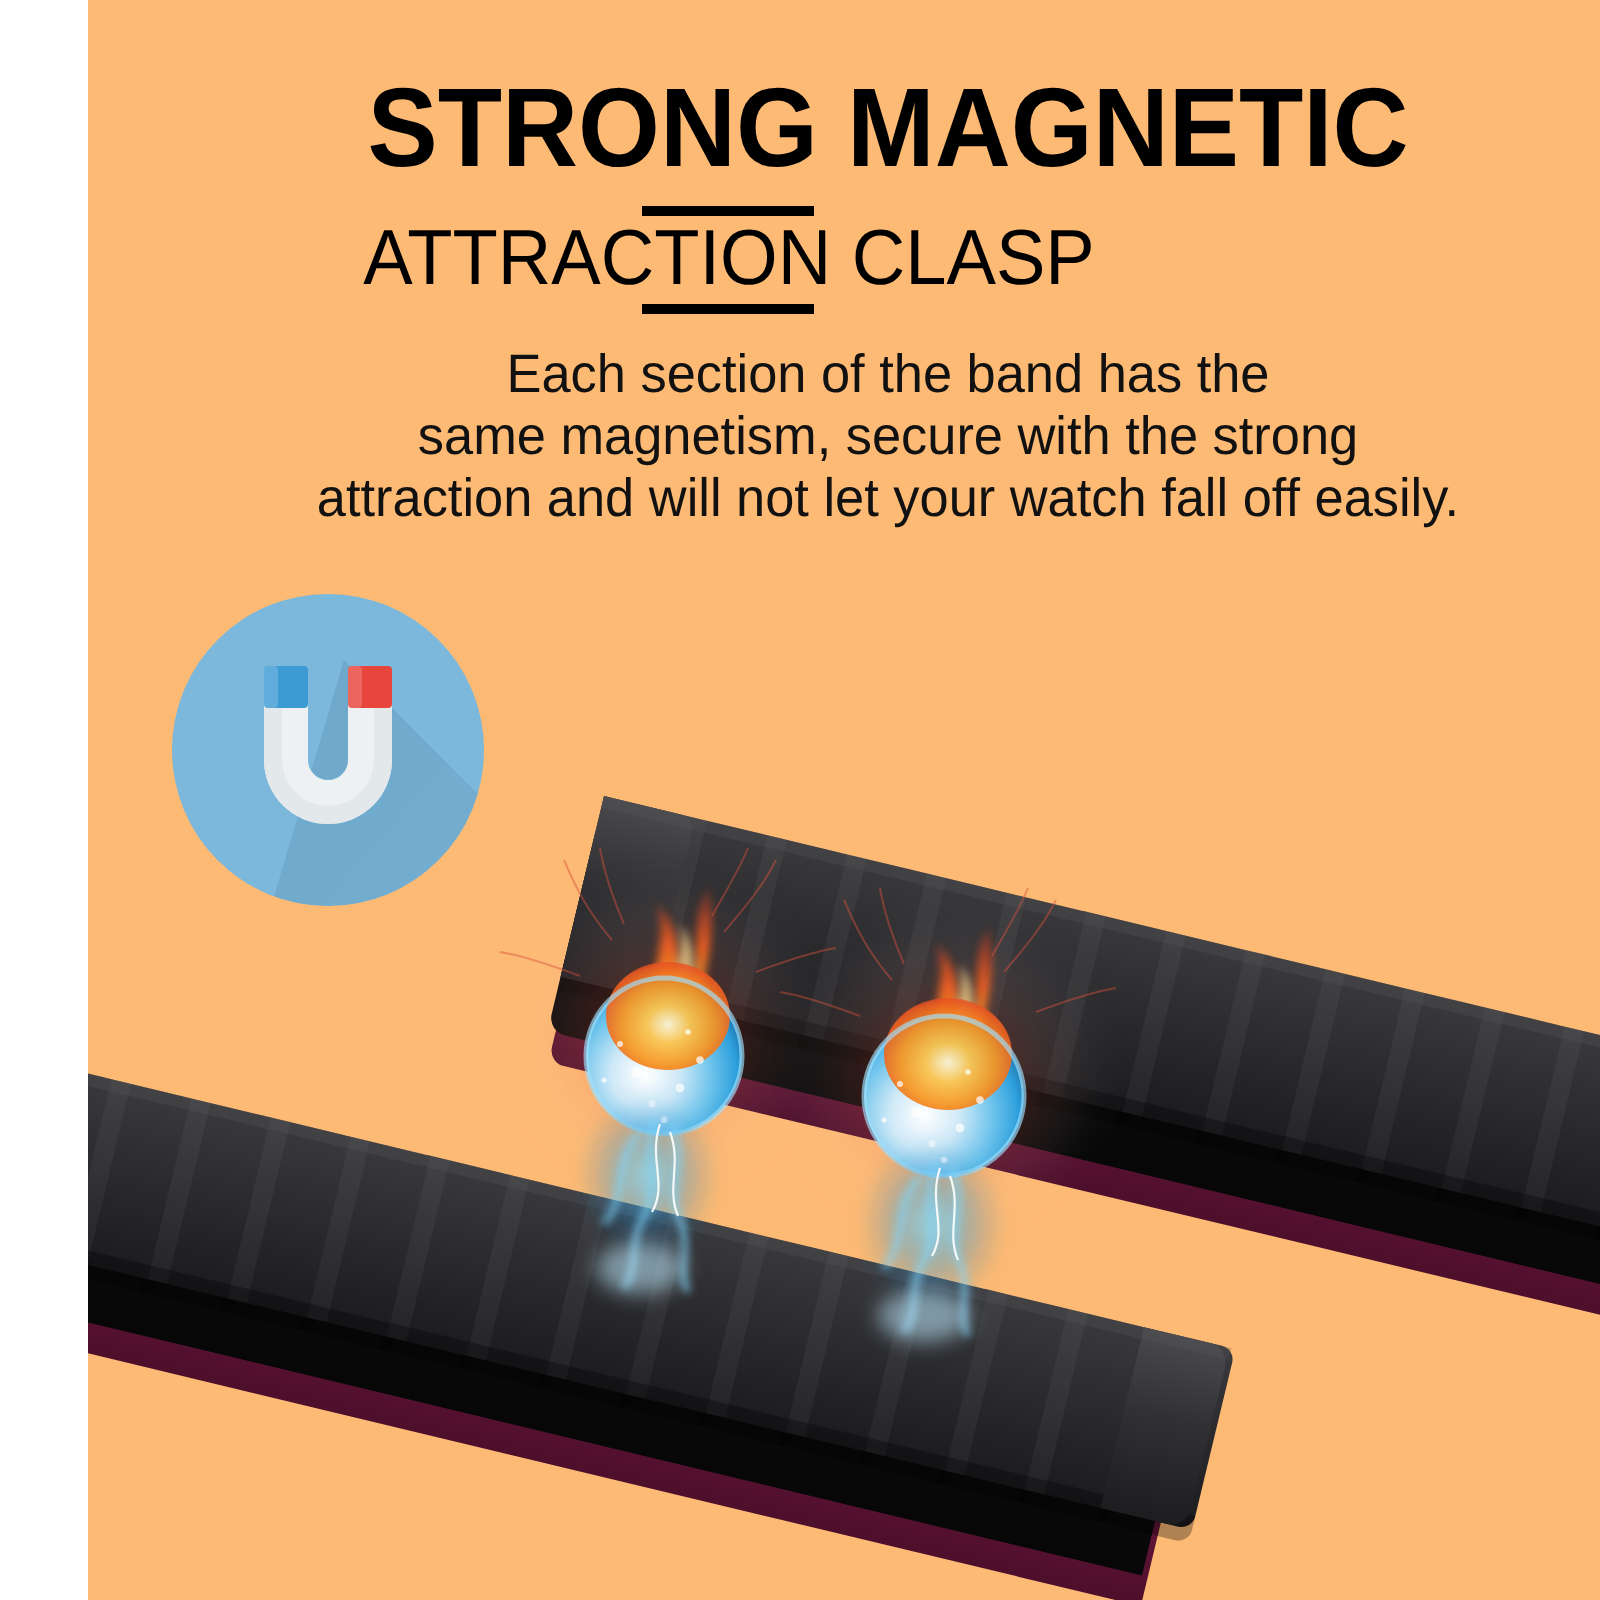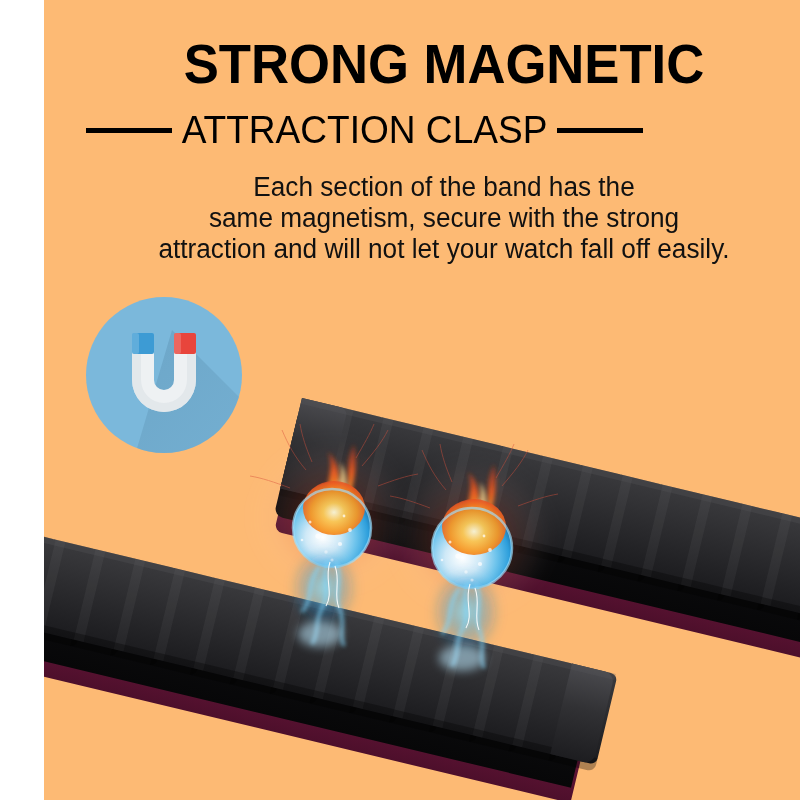--- a/index.html
+++ b/index.html
@@ -37,20 +37,21 @@
 
   .subhead-row {
     position: absolute;
     left: 0;
     top: 108px;
     width: 640px;
     height: 44px;
     display: flex;
     align-items: center;
     justify-content: center;
+    flex-direction: column;
   }
   .rule {
     width: 86px;
     height: 5px;
     background: #000000;
     flex: none;
   }
   .subhead {
     font-family: "Liberation Sans", sans-serif;
     font-weight: normal;

